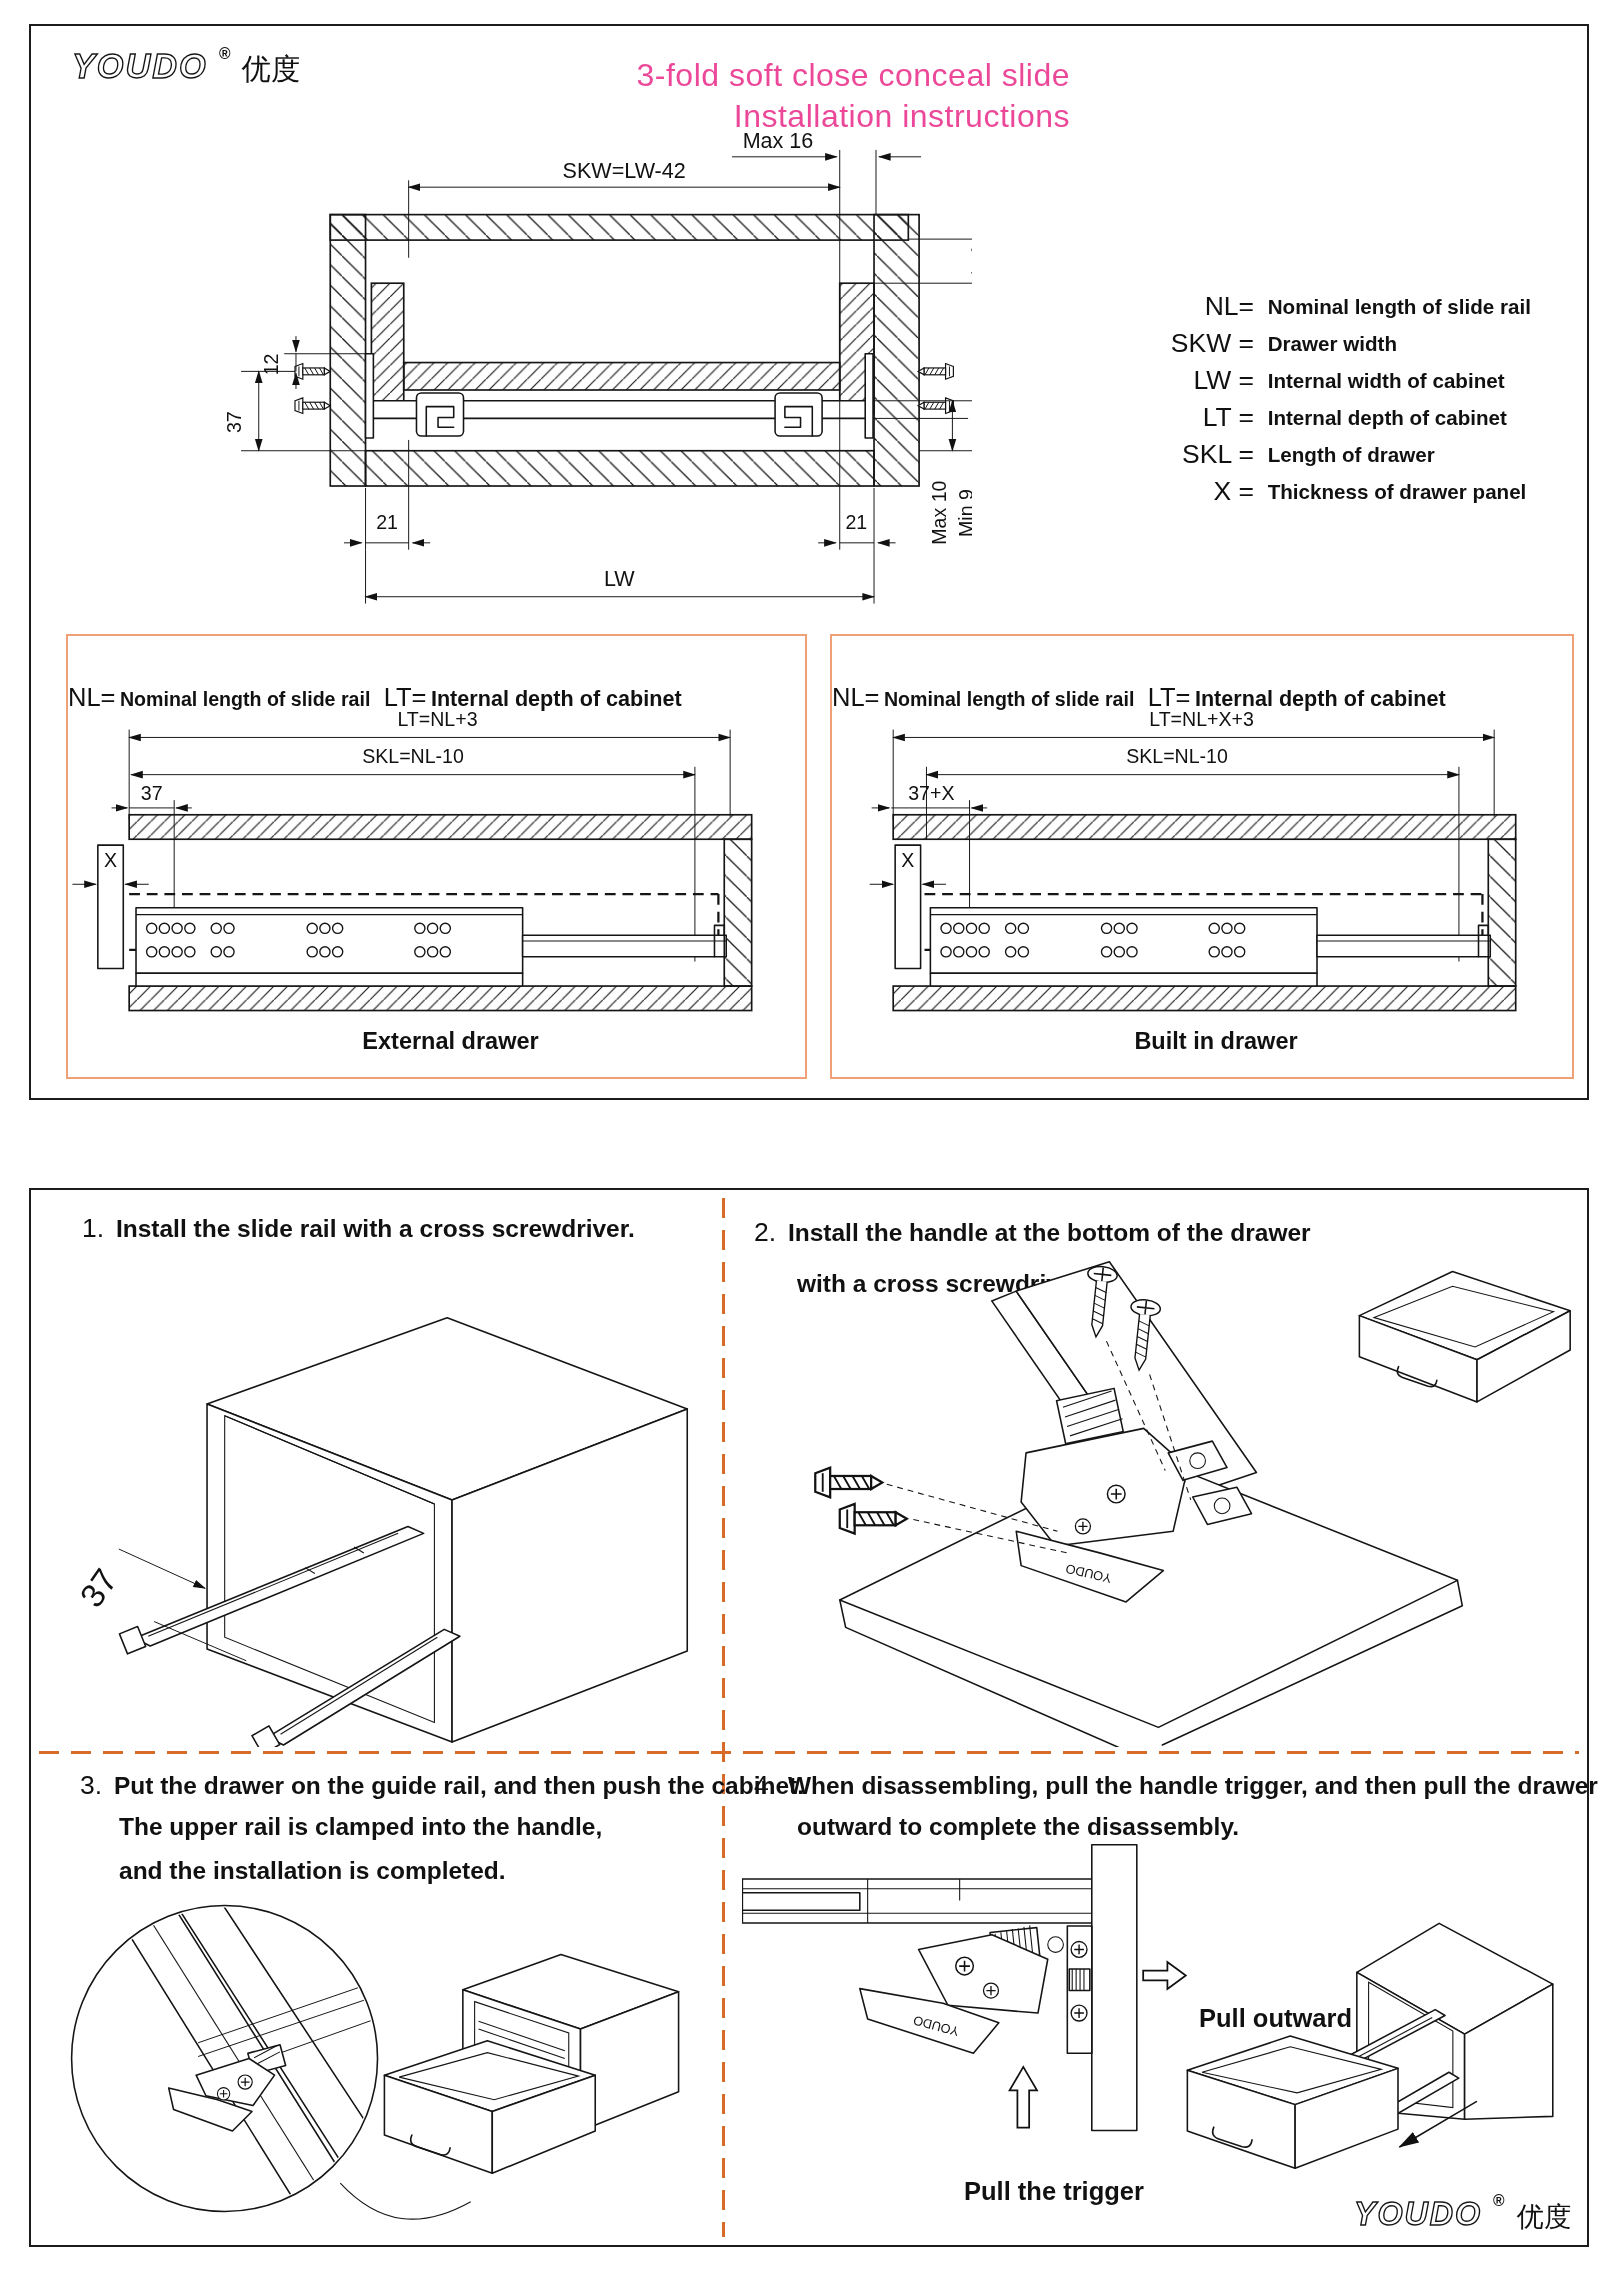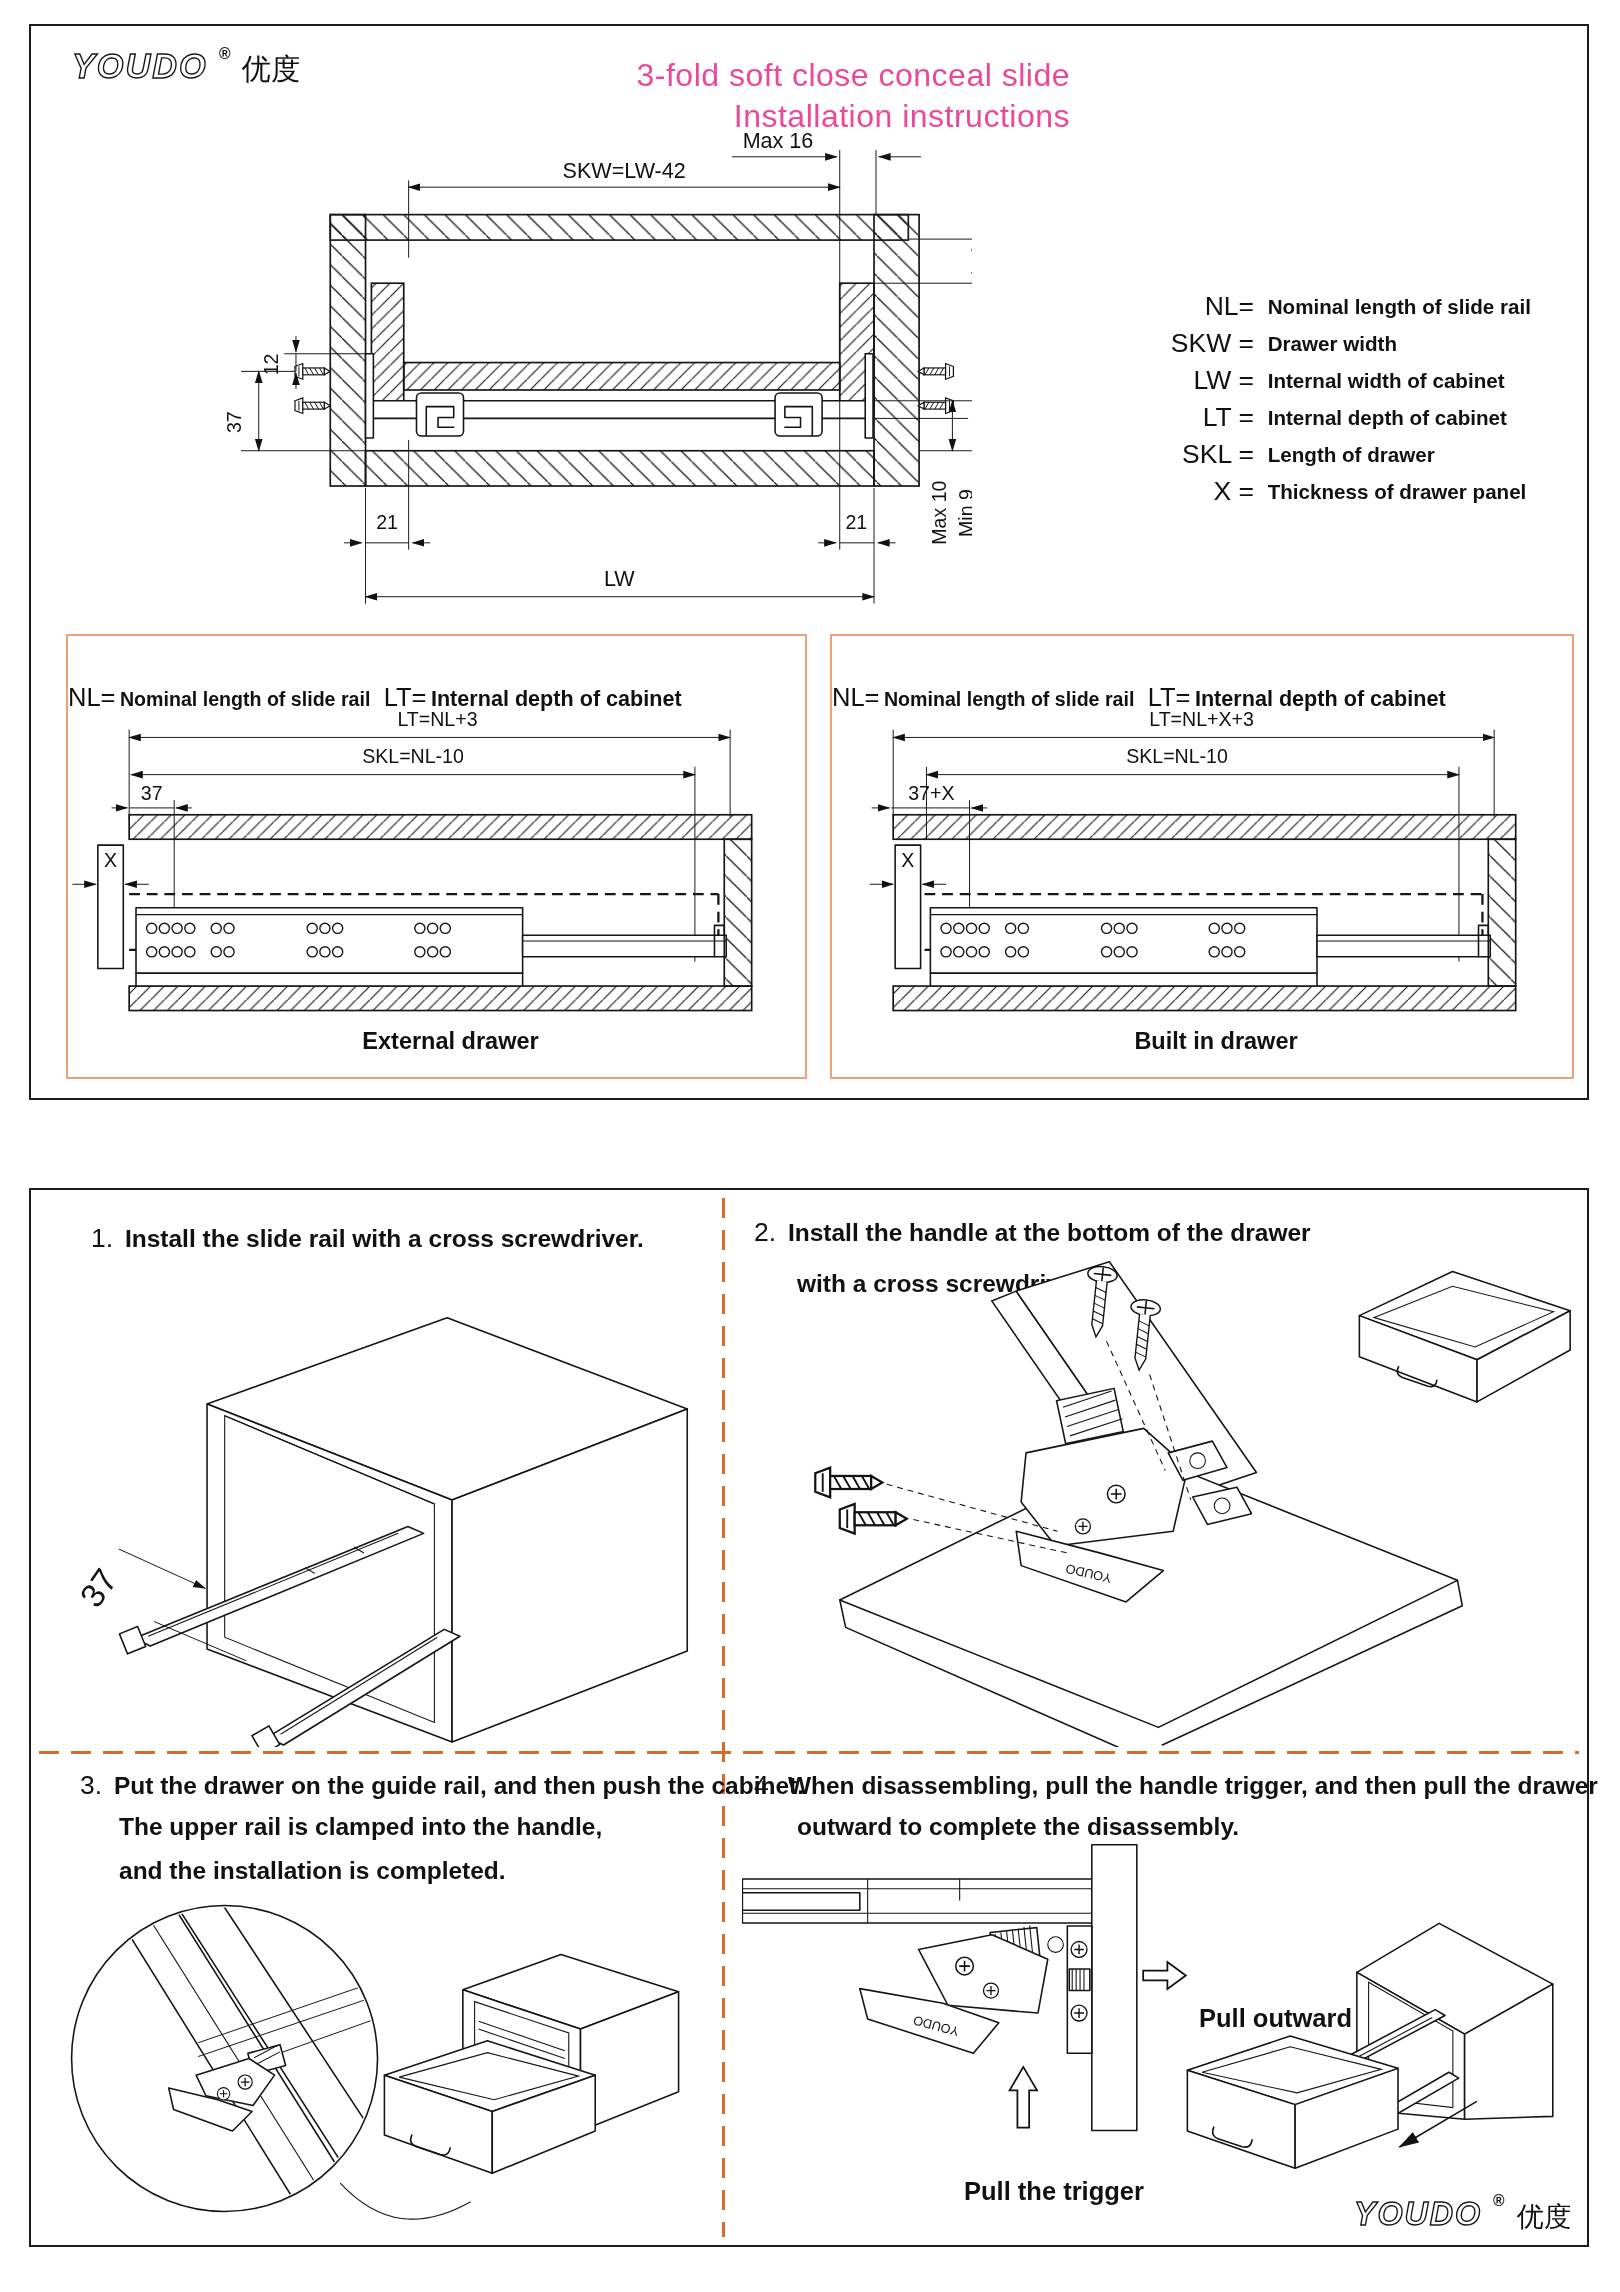--- a/index.html
+++ b/index.html
@@ -330,21 +330,21 @@
     </svg>
     <div class="caption">Built in drawer</div>
   </div>
 </div>
 
 <div class="panel" style="left:29px;top:1188px;width:1556px;height:1055px;">
 
   <div class="vdash" style="left:691px;top:7.8px;bottom:7.8px;"></div>
   <div class="hdash" style="left:7.8px;right:7.8px;top:561px;"></div>
 
-  <div class="stepline" style="left:51px;top:33px;margin-left:9px;">
+  <div class="stepline" style="left:51px;top:23px;">
     <span class="stepnum">1.</span><span>Install the slide rail with a cross screwdriver.</span>
   </div>
   <svg class="abs" style="left:29px;top:116px;" width="642" height="441" viewBox="0 0 655 450">
     <polygon class="fw" points="150,100 395,12 640,105 400,198"></polygon>
     <polygon class="fw" points="150,100 400,198 400,445 150,350"></polygon>
     <polygon class="fw" points="640,105 400,198 400,445 640,352"></polygon>
     <polygon class="thin" fill="none" points="168,112 382,202 382,425 168,338"></polygon>
     <line class="thin" x1="168" y1="112" x2="382" y2="202"></line>
 
     <g>

